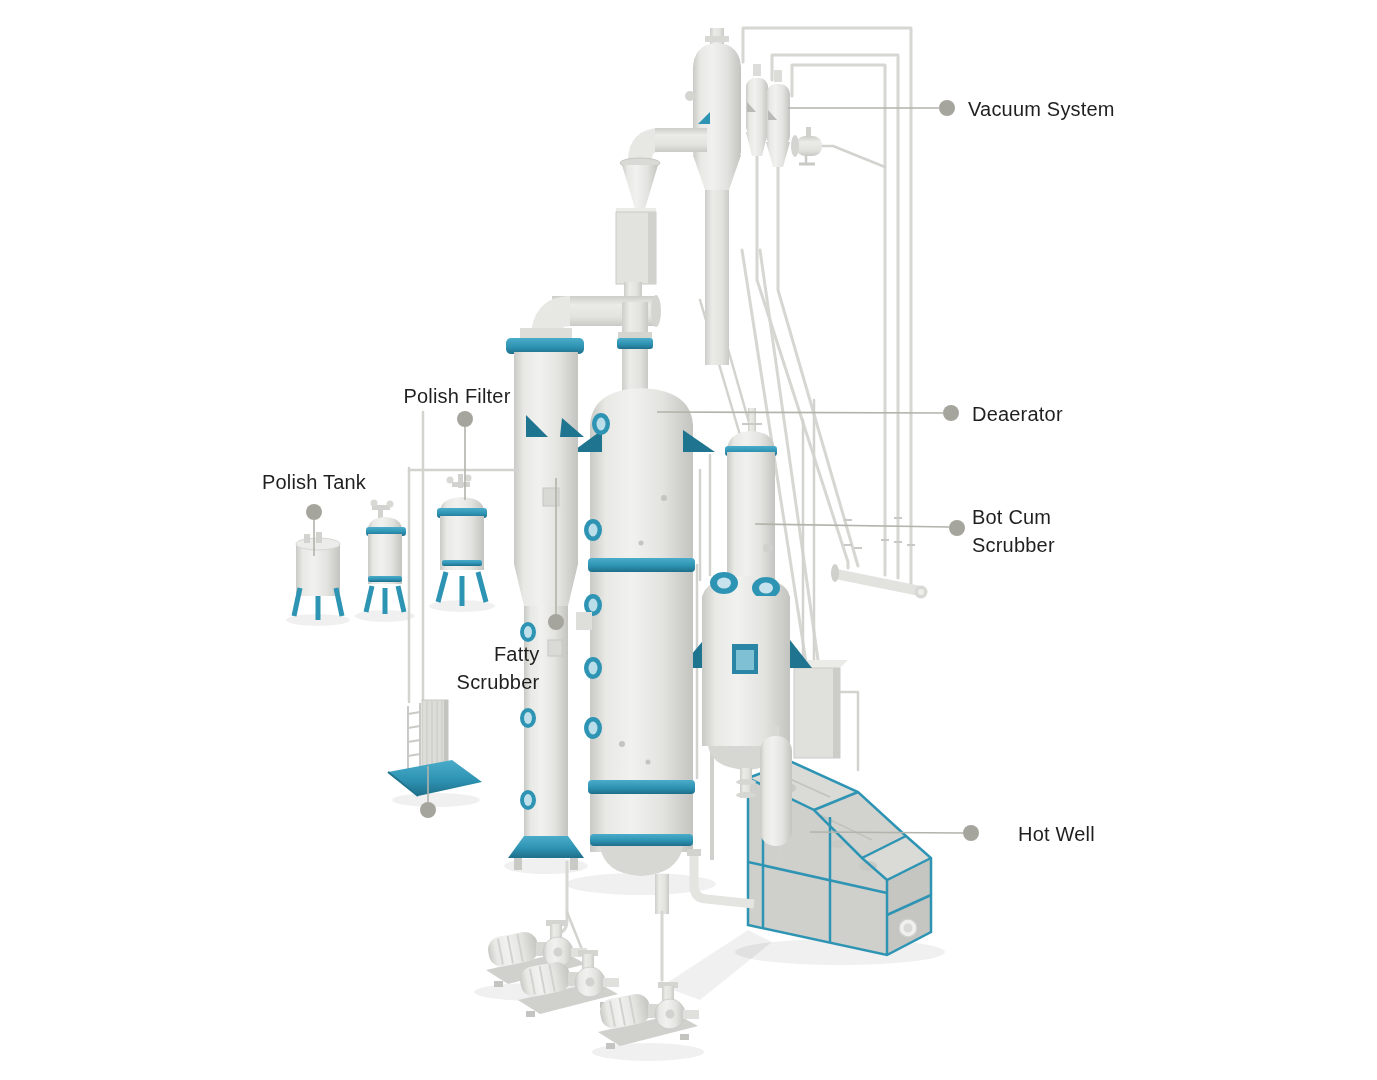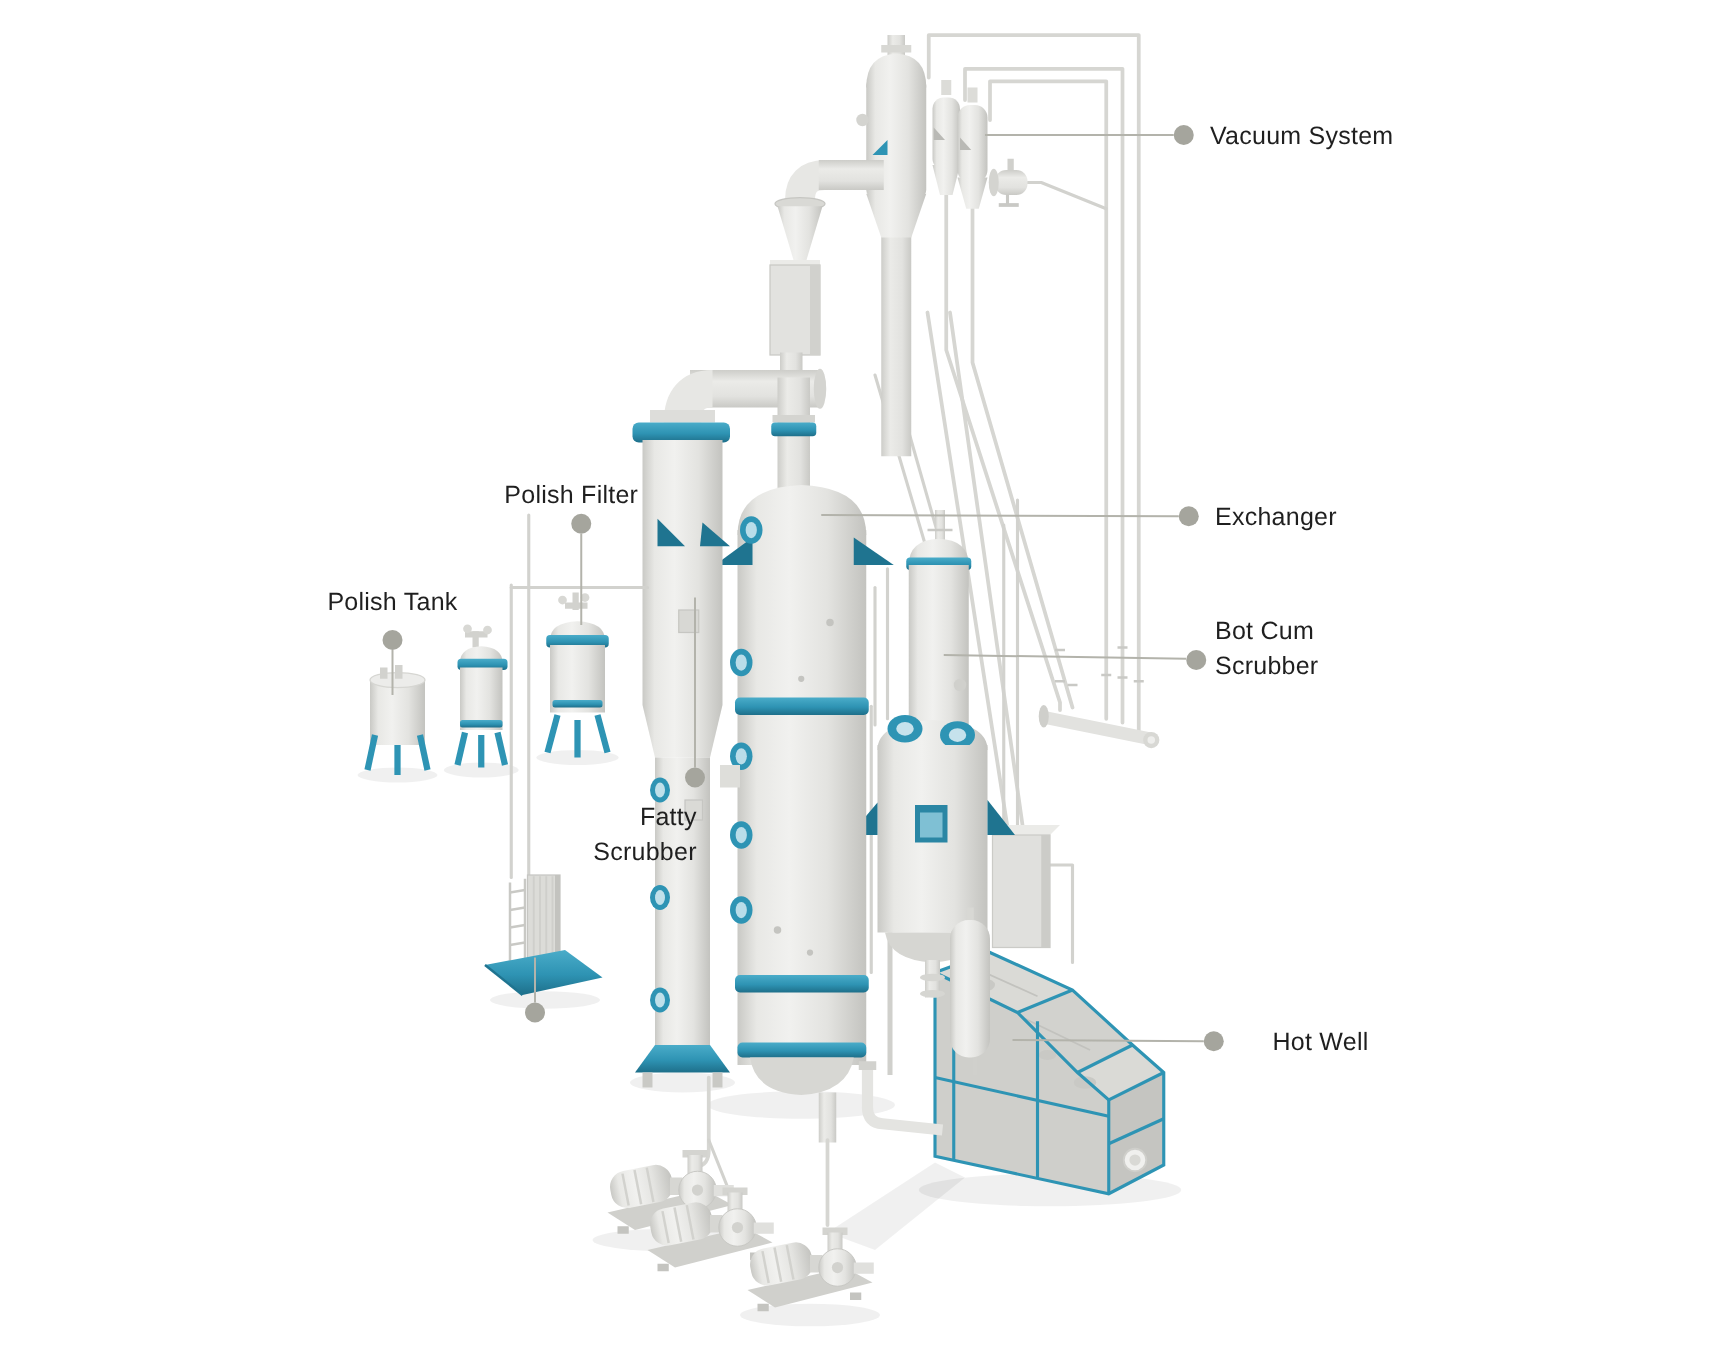--- a/index.html
+++ b/index.html
@@ -380,32 +380,32 @@
     <circle class="dot" cx="556" cy="622" r="8"></circle>
     <line class="leader" x1="428" y1="802" x2="428" y2="766"></line>
     <circle class="dot" cx="428" cy="810" r="8"></circle>
   </g>
 </svg>
 
 <div class="callout" style="left:968px;top:95px">
   <span>Vacuum System</span>
 </div>
 <div class="callout" style="left:972px;top:400px">
-  <span>Exchanger</span>
-</div>
-<div class="callout" style="left:972px;top:491px">
+  <span>Deaerator</span>
+</div>
+<div class="callout" style="left:972px;top:503px">
   <div>Bot Cum</div>
   <div>Scrubber</div>
 </div>
 <div class="callout" style="left:1018px;top:820px">
   <span>Hot Well</span>
 </div>
 <div class="callout center" style="left:457px;top:382px">
   <span>Polish Filter</span>
 </div>
 <div class="callout center" style="left:314px;top:468px">
   <span>Polish Tank</span>
 </div>
-<div class="callout center" style="left:516px;top:640px">
+<div class="callout center" style="left:498px;top:640px">
   <div>Fatty</div>
   <div>Scrubber</div>
 </div>
 </div>
 
 </body></html>

